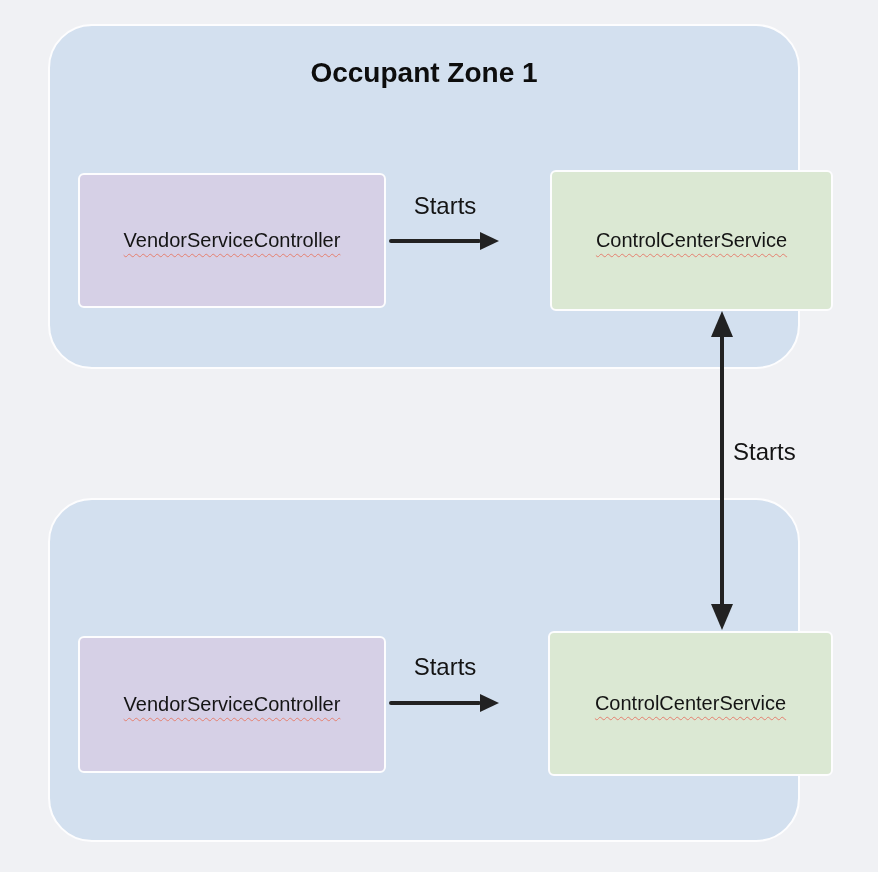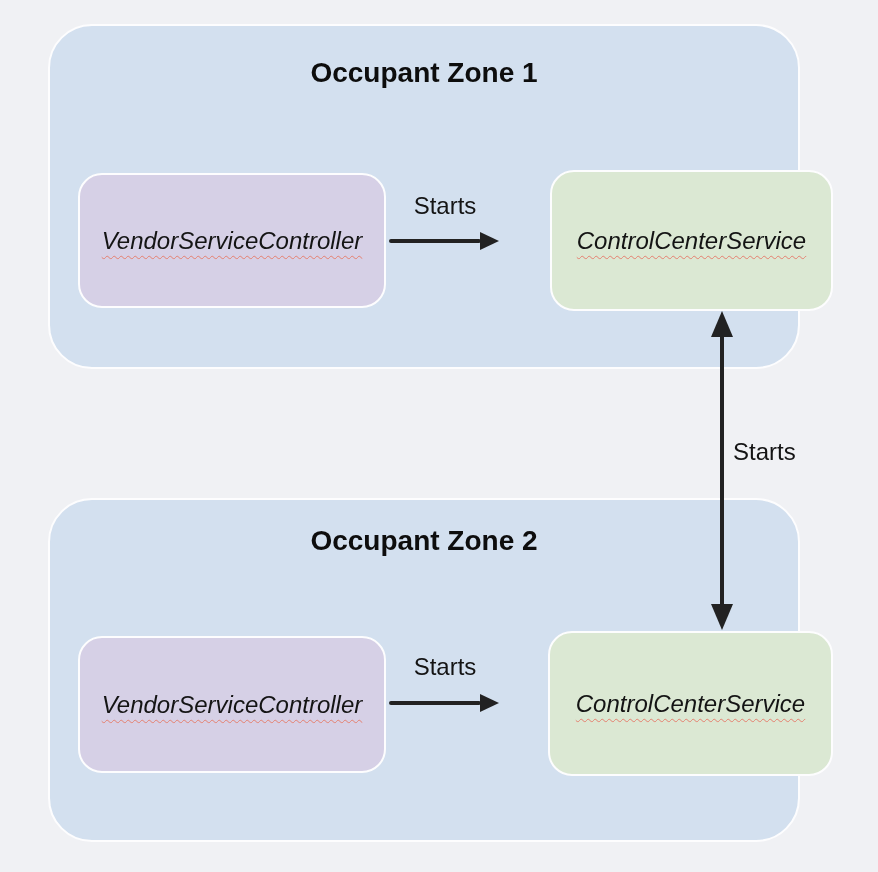--- a/index.html
+++ b/index.html
@@ -31,23 +31,23 @@
   #zone1{top:24px;height:345px;}
   #zone2{top:498px;height:344px;}
   .zone-title{
     position:absolute;left:0;right:0;text-align:center;
     font-size:28px;line-height:30px;font-weight:bold;color:var(--title);
   }
   #zone1 .zone-title{top:32px;}
   #zone2 .zone-title{top:26px;}
   .node{
     position:absolute;box-sizing:border-box;
-    border:2px solid var(--node-border);border-radius:24px;
+    border:2px solid var(--node-border);border-radius:6px;
     display:flex;align-items:center;justify-content:center;
-    font-size:24px;color:var(--text);font-style:italic;
+    font-size:20px;color:var(--text);
   }
   .node-controller{background:var(--controller-fill);}
   .node-service{background:var(--service-fill);margin-left:48px;}
   #zone1 .node-controller{left:28px;top:147px;width:308px;height:135px;}
   #zone1 .node-service{left:452px;top:144px;width:283px;height:141px;}
   #zone2 .node-controller{left:28px;top:136px;width:308px;height:137px;}
   #zone2 .node-service{left:450px;top:131px;width:285px;height:145px;}
   .node-label{
     white-space:nowrap;
     text-decoration-line:underline;
@@ -104,21 +104,20 @@
     <div class="starts-label">Starts</div>
     <div class="h-line"></div>
     <div class="h-head"></div>
 
     <div class="node node-service">
       <span class="node-label">ControlCenterService</span>
     </div>
   </div>
 
   <div class="zone" id="zone2">
-    <div class="zone-title">Occupant Zone 2</div>
 
     <div class="node node-controller">
       <span class="node-label">VendorServiceController</span>
     </div>
 
     <div class="starts-label">Starts</div>
     <div class="h-line"></div>
     <div class="h-head"></div>
 
     <div class="node node-service">

